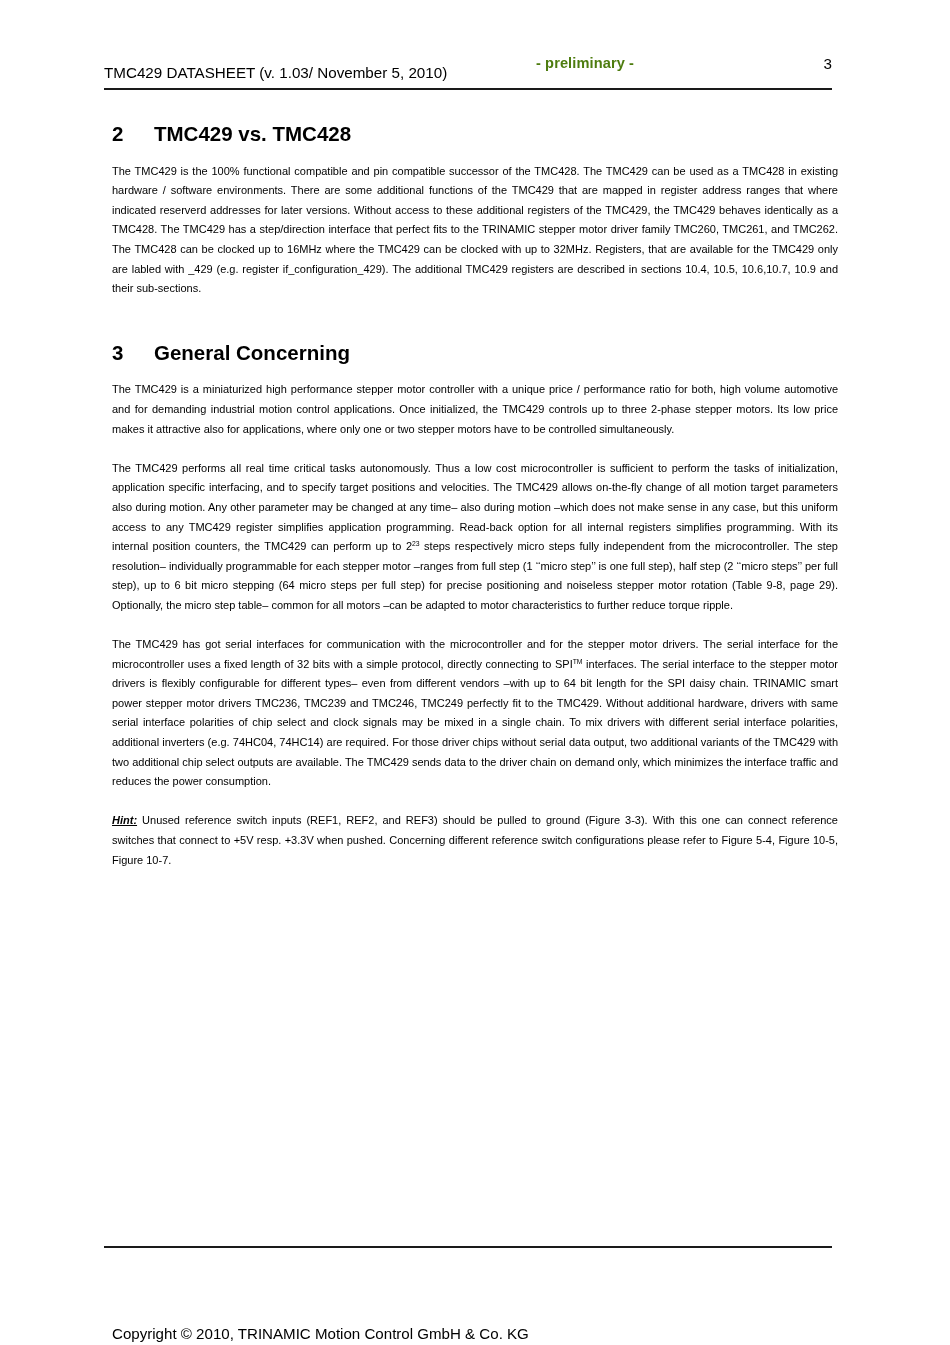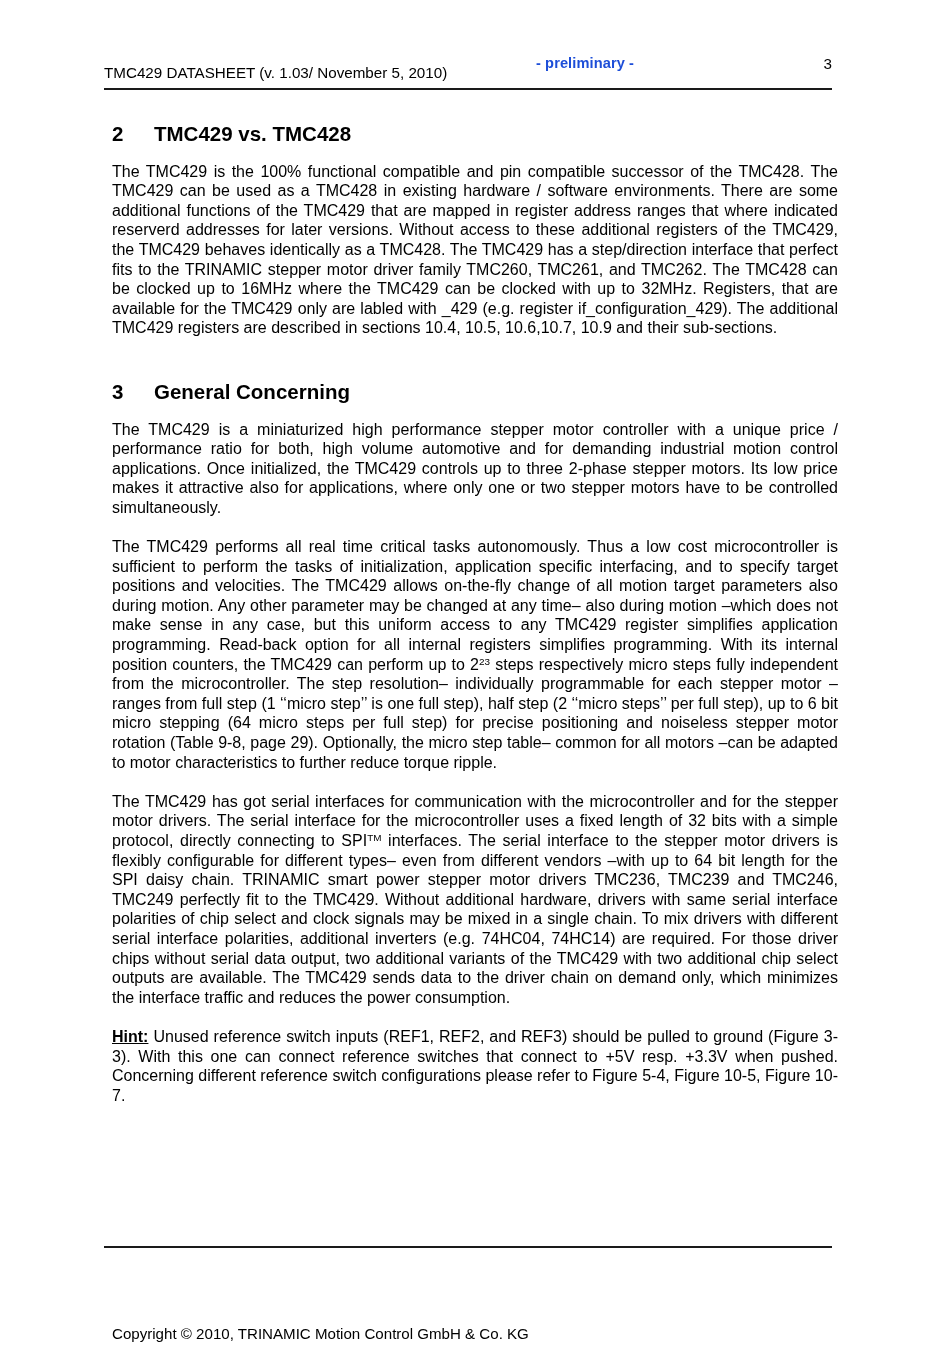--- a/index.html
+++ b/index.html
@@ -34,21 +34,21 @@
     font-size: 15.2px;
     line-height: 1;
     white-space: nowrap;
   }
   .header-status {
     position: absolute;
     left: 432px;
     top: 1px;
     font-size: 14.6px;
     font-weight: bold;
-    color: #1d4ed8;
+    color: #4d7c0f;
     white-space: nowrap;
     letter-spacing: 0.1px;
   }
   .header-pageno {
     position: absolute;
     right: 0px;
     top: 1px;
     font-size: 15.2px;
     font-weight: normal;
     white-space: nowrap;
@@ -81,39 +81,40 @@
   }
   h2.section-heading .sec-num {
     display: inline-block;
     width: 42px;
     flex: 0 0 42px;
   }
   .heading-gap-after { height: 15px; }
   .heading-gap-before-3 { height: 42px; }
 
   p.body {
-    font-size: 16px;
+    font-size: 11px;
     line-height: 19.6px;
     margin: 0;
     padding: 0;
     text-align: justify;
     text-justify: inter-word;
     word-spacing: 0px;
   }
   p.body + p.body { margin-top: 19.6px; }
 
   sup {
     font-size: 0.62em;
     vertical-align: 0.52em;
     line-height: 0;
   }
 
   .hint-label {
     font-weight: bold;
     text-decoration: underline;
+    font-style: italic;
   }
 
   
   .footer-rule {
     position: absolute;
     left: 104px;
     top: 1246px;
     width: 728px;
     height: 0;
     border-top: 2px solid #1a1a1a;

